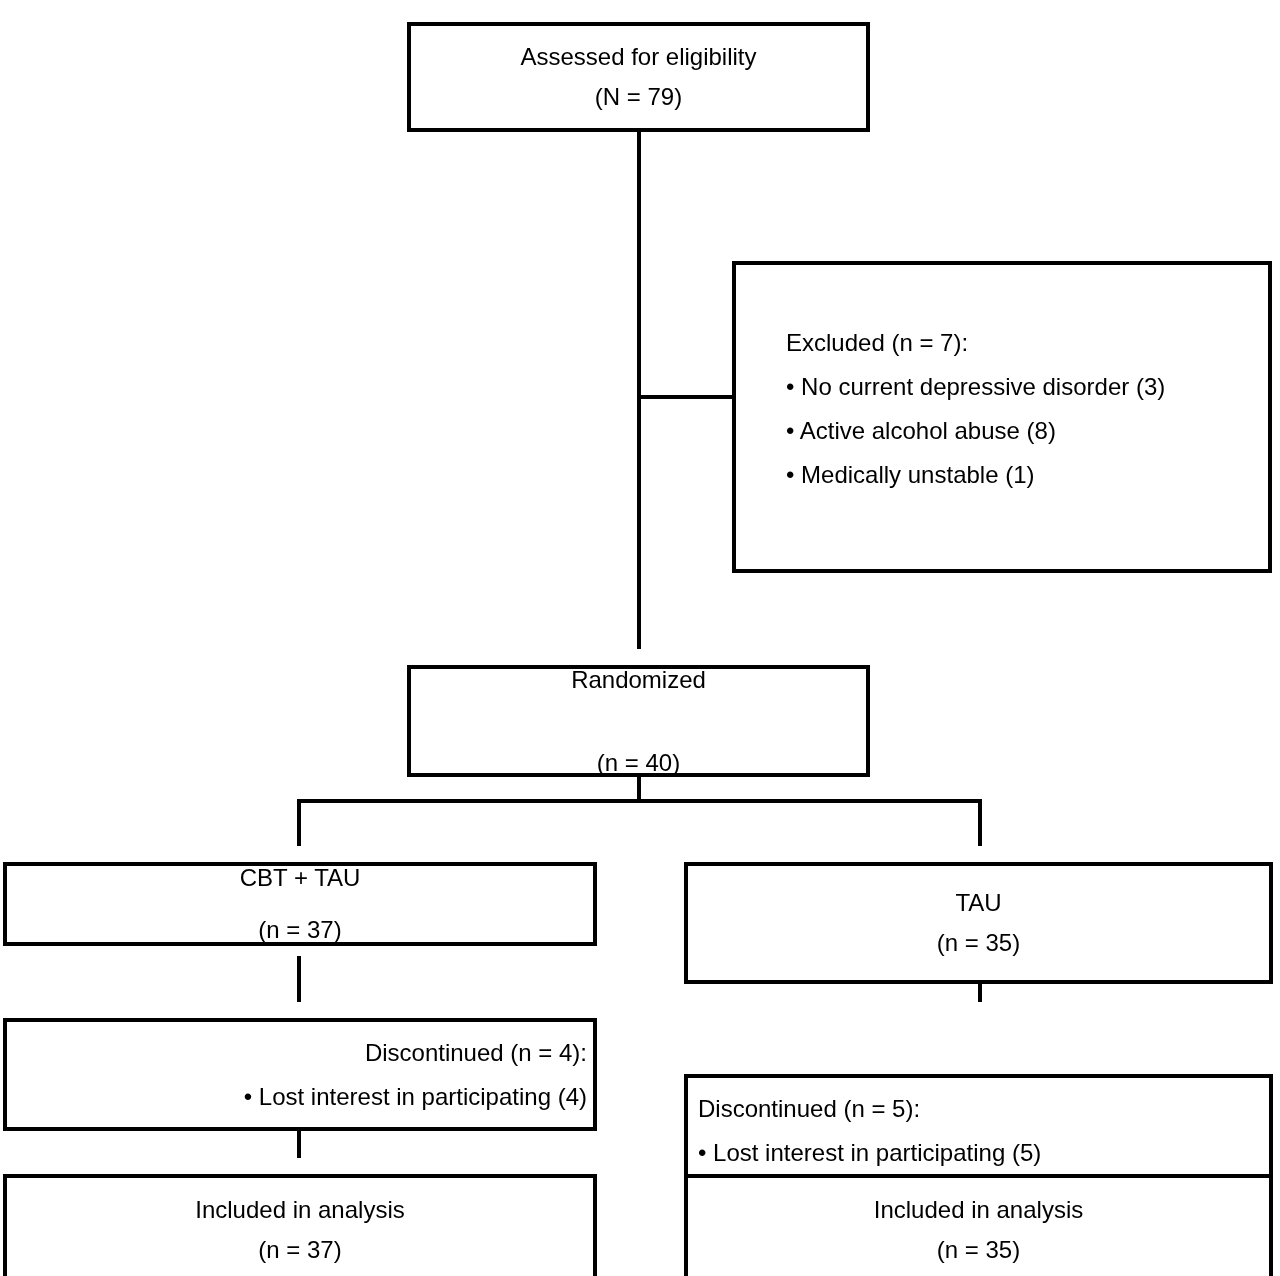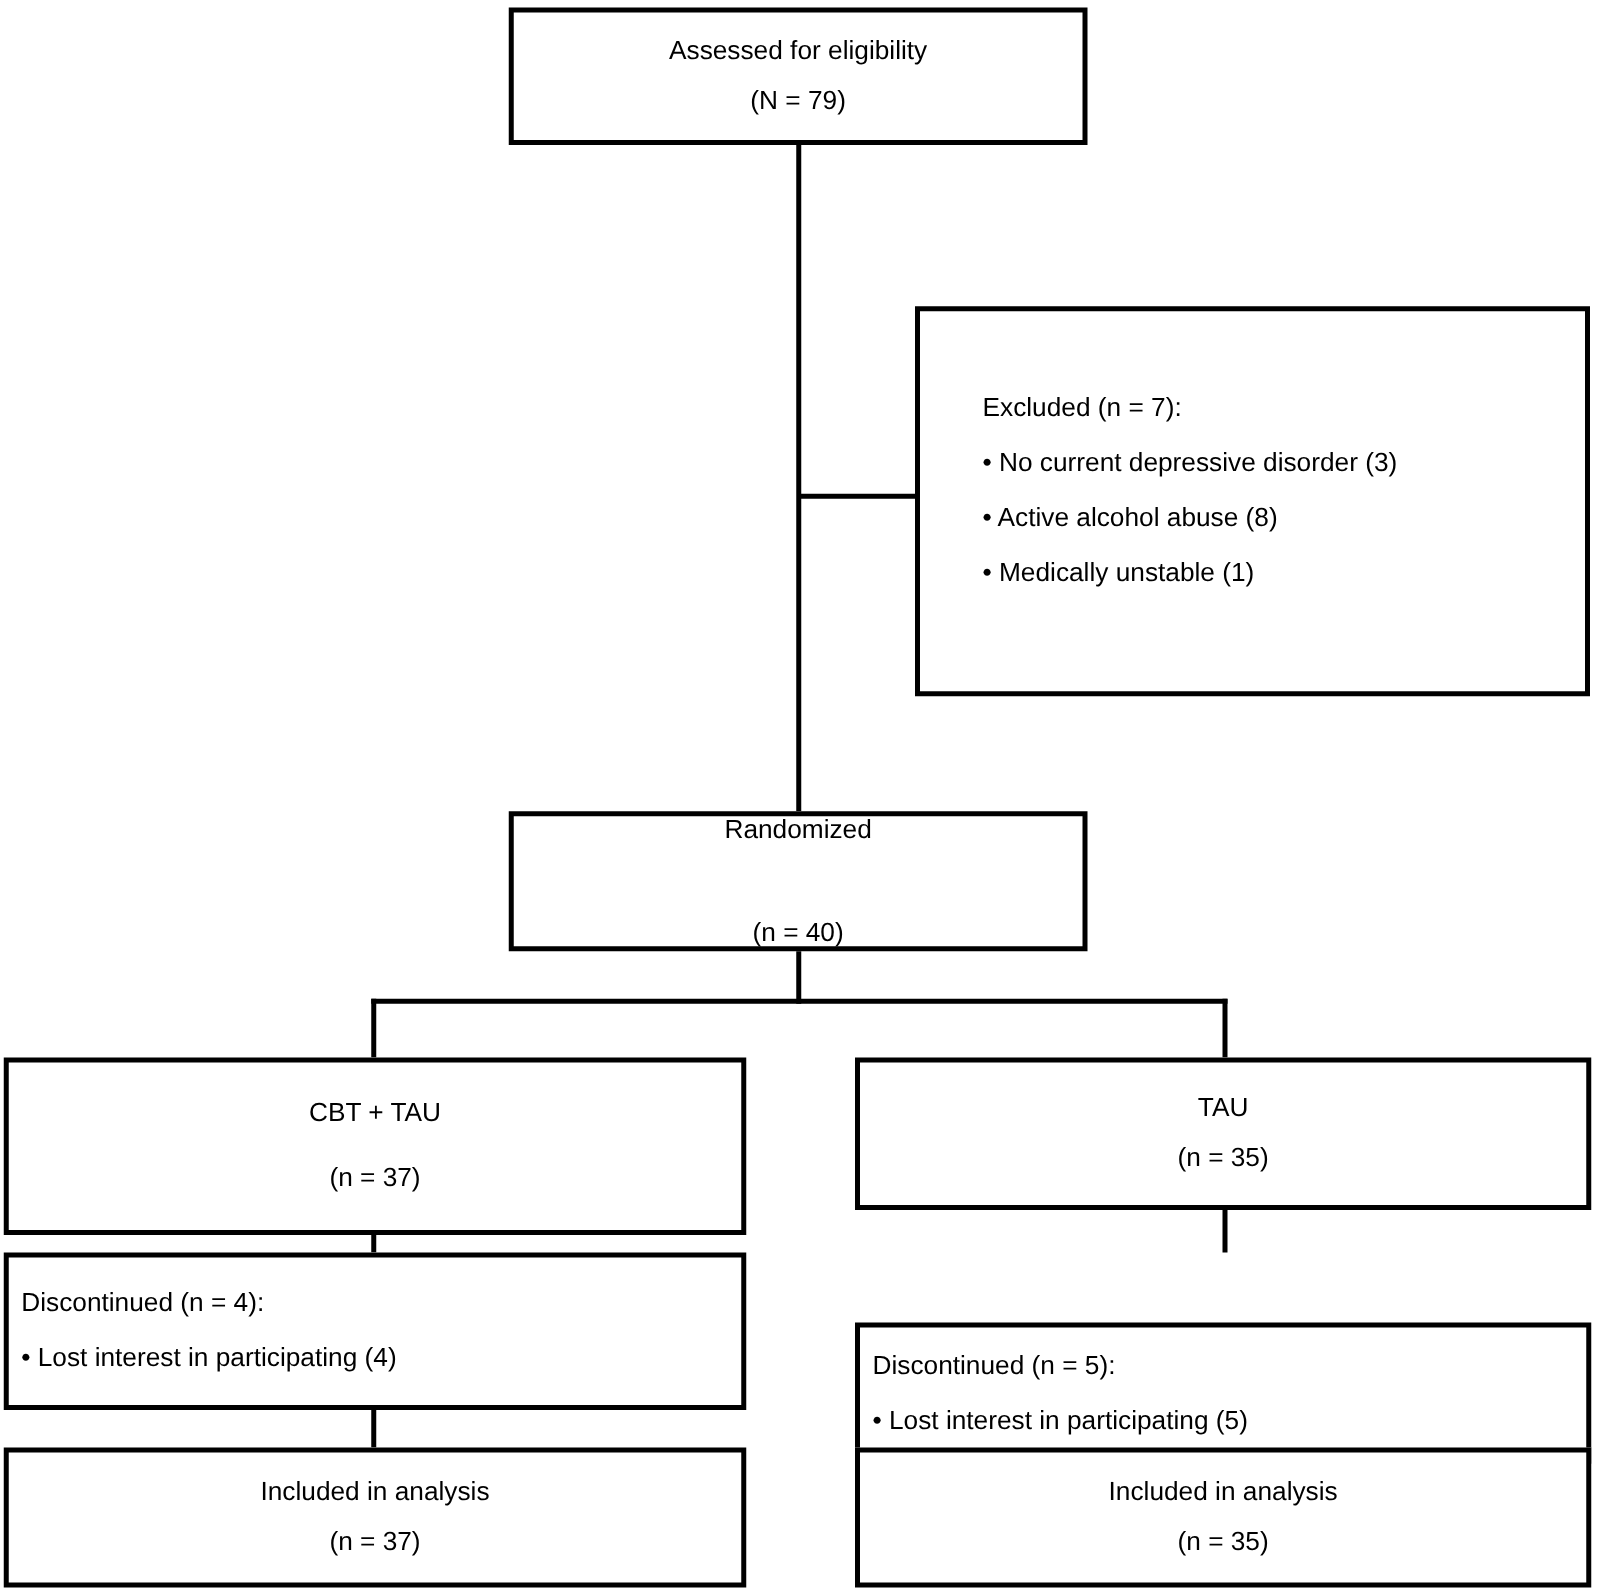--- a/index.html
+++ b/index.html
@@ -14,22 +14,23 @@
     background: #ffffff;
     font-family: "Liberation Sans", "DejaVu Sans", sans-serif;
     color: #000000;
     overflow: hidden;
   }
   .box {
     position: absolute;
     box-sizing: border-box;
     border: 4px solid #000000;
     background: #ffffff;
-    font-size: 21px;
+    font-size: 24px;
     line-height: 40px;
+    margin-top: 16px;
   }
   .box-center {
     display: flex;
     flex-direction: column;
     justify-content: center;
     align-items: center;
     text-align: center;
   }
   .box-left {
     display: flex;
@@ -79,31 +80,31 @@
     <div class="bullet-item">• No current depressive disorder (3)</div>
     <div class="bullet-item">• Active alcohol abuse (8)</div>
     <div class="bullet-item">• Medically unstable (1)</div>
   </div>
 
   <div class="box box-center" style="left:407px; top:649px; width:463px; height:112px;gap:43px;">
     <span>Randomized</span>
     <span>(n = 40)</span>
   </div>
 
-  <div class="box box-center" style="left:3px; top:846px; width:594px; height:142px;gap:12px;">
+  <div class="box box-center" style="left:3px; top:846px; width:594px; height:84px;gap:12px;">
     <span>CBT + TAU</span>
     <span>(n = 37)</span>
   </div>
 
   <div class="box box-center" style="left:684px; top:846px; width:589px; height:122px;">
     <span>TAU</span>
     <span>(n = 35)</span>
   </div>
 
-  <div class="box box-left disc-pad" style="left:3px; top:1002px; width:594px; height:126px;">
+  <div class="box box-left disc-pad" style="left:3px; top:1002px; width:594px; height:113px;text-align:right;">
     <div>Discontinued (n = 4):</div>
     <div class="bullet-item">• Lost interest in participating (4)</div>
   </div>
 
   <div class="box box-left disc-pad" style="left:684px; top:1058px; width:589px; height:113px;">
     <div>Discontinued (n = 5):</div>
     <div class="bullet-item">• Lost interest in participating (5)</div>
   </div>
 
   <div class="box box-center" style="left:3px; top:1158px; width:594px; height:112px;">

